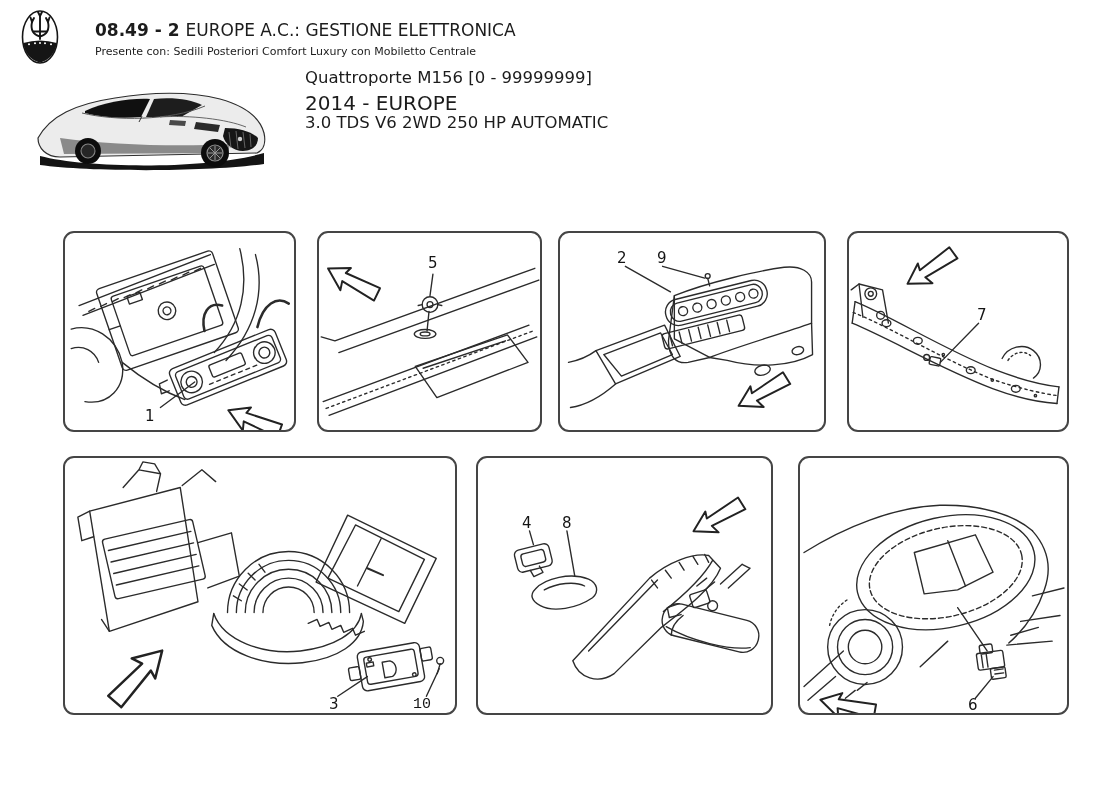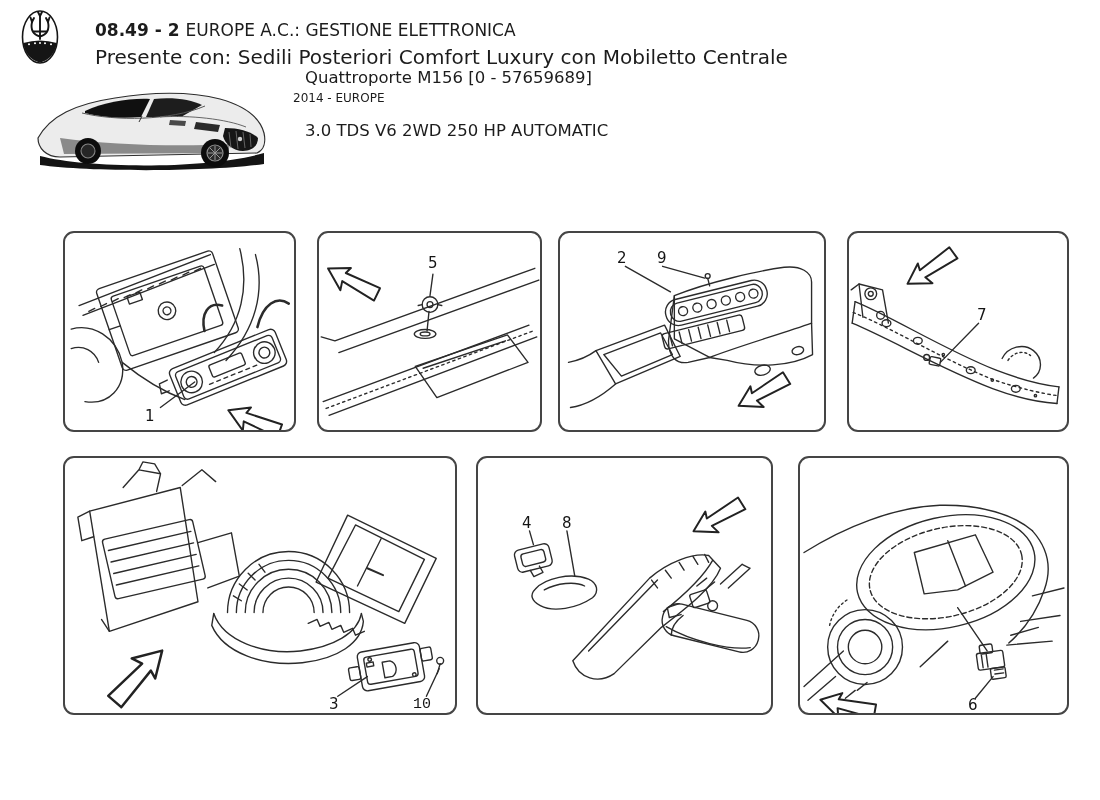--- a/index.html
+++ b/index.html
@@ -4,24 +4,24 @@
 <style>
   html,body{margin:0;padding:0;}
   body{
     width:1100px;height:800px;background:#ffffff;position:relative;
     font-family:"DejaVu Sans","Liberation Sans",sans-serif;color:#1c1c1c;
     overflow:hidden;
   }
   .hdr-line{position:absolute;white-space:nowrap;letter-spacing:0;}
   #hdr-line1{left:95px;top:20px;font-size:17px;}
   #hdr-line1 .code{font-weight:bold;margin-right:6px;text-align:center;}
-  #hdr-line2{left:95px;top:45px;font-size:20px;}
+  #hdr-line2{left:95px;top:45px;font-size:11px;}
   #hdr-line3{left:305px;top:68px;font-size:16.5px;}
-  #hdr-line4{left:293px;top:91px;font-size:12px;}
-  #hdr-line5{left:305px;top:113px;font-size:16.5px;margin-top:8px;}
+  #hdr-line4{left:305px;top:91px;font-size:20px;}
+  #hdr-line5{left:305px;top:113px;font-size:16.5px;}
   .panel{
     position:absolute;border:2px solid #454545;border-radius:11px;
     background:#fff;box-sizing:border-box;
   }
   .panel svg{display:block;width:100%;height:100%;}
   .callout{
     position:absolute;font-size:15px;color:#141414;line-height:1;
     user-select:none;
   }
   .sketch{stroke:#2b2b2b;fill:none;stroke-width:1.4;stroke-linecap:round;stroke-linejoin:round;}
@@ -48,21 +48,21 @@
     <path d="M29,15 L30.5,10.5 M29,15 L27,11"></path>
     <path d="M21,9 L19,5 M21,9 L23,5"></path>
     <path d="M14.5,24.5 L27.5,24.5"></path>
   </g>
 </svg>
 
 <div class="hdr-line" id="hdr-line1">
   <span class="code">08.49 - 2</span><span>EUROPE A.C.: GESTIONE ELETTRONICA</span>
 </div>
 <div class="hdr-line" id="hdr-line2">Presente con: Sedili Posteriori Comfort Luxury con Mobiletto Centrale</div>
-<div class="hdr-line" id="hdr-line3">Quattroporte M156 [0 - 57659689]</div>
+<div class="hdr-line" id="hdr-line3">Quattroporte M156 [0 - 99999999]</div>
 <div class="hdr-line" id="hdr-line4">2014 - EUROPE</div>
 <div class="hdr-line" id="hdr-line5">3.0 TDS V6 2WD 250 HP AUTOMATIC</div>
 
 <svg class="carimg" width="240" height="98" viewBox="0 0 240 98">
   <path d="M10,80 C60,93 180,93 234,77 L234,88 C180,96 60,96 10,89 Z" fill="#141414"></path>
   <path d="M8,62 C20,40 45,28 85,22 C120,16 160,15 190,23 C215,30 230,42 234,57 C236,66 234,74 227,77 L30,81 C16,81 8,72 8,62 Z" fill="#ececec" stroke="#2d2d2d" stroke-width="1.2"></path>
   <path d="M55,35 C75,26 100,22 120,23 L111,41 C90,43 70,41 55,37 Z" fill="#101010"></path>
   <path d="M124,23 C145,21 161,24 172,29 L151,41 L116,41 Z" fill="#1d1d1d"></path>
   <path d="M52,37 C85,45 140,45 175,30" fill="none" stroke="#555" stroke-width="1"></path>
   <path d="M130,41 C160,39 196,43 216,51" fill="none" stroke="#666" stroke-width="1"></path>

